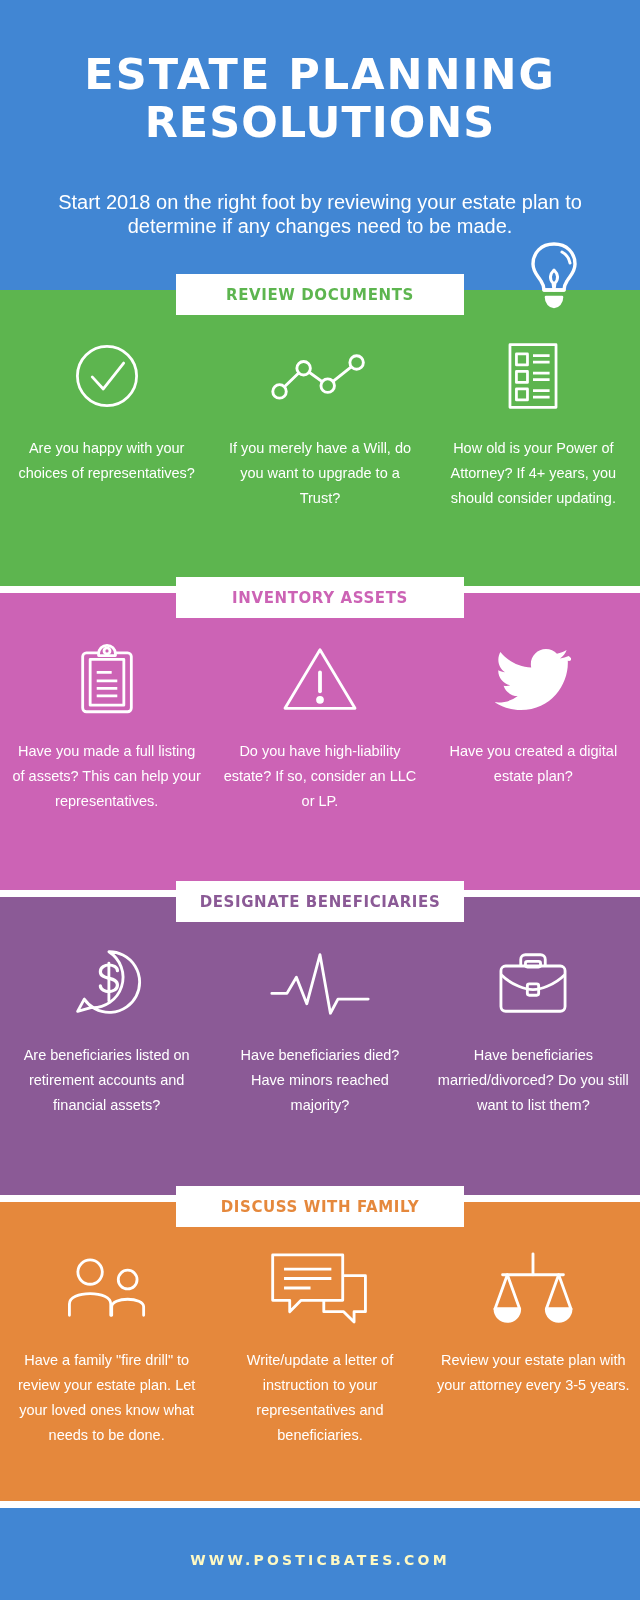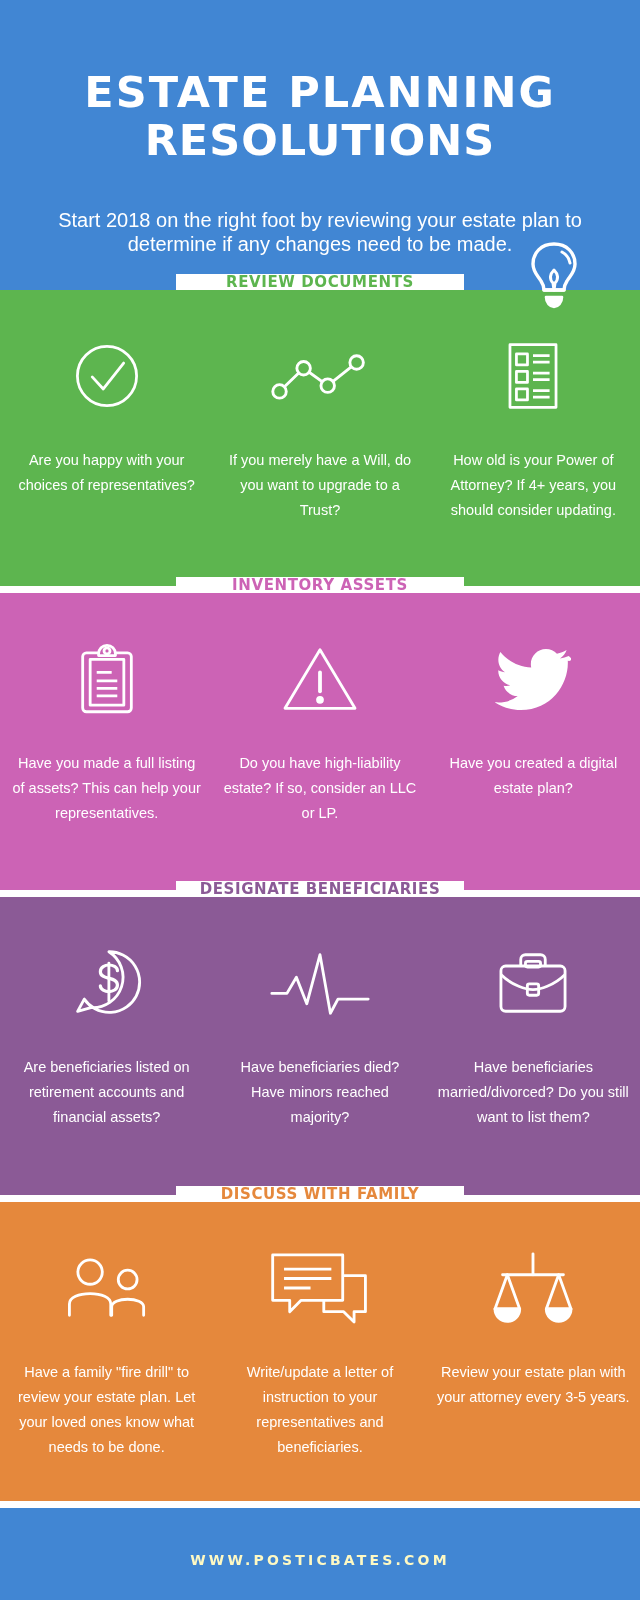--- a/index.html
+++ b/index.html
@@ -24,21 +24,21 @@
     position: relative;
   }
   .title {
     color: #ffffff;
     font-family: "DejaVu Sans", sans-serif;
     font-weight: bold;
     font-size: 43px;
     line-height: 48px;
     text-align: center;
     letter-spacing: 2px;
-    margin-top: 28px;
+    margin-top: 10px;
   }
   .title .line2 { display: block; letter-spacing: 1px; }
   .subtitle {
     color: #ffffff;
     font-size: 20px;
     line-height: 24px;
     text-align: center;
     margin-top: 44px;
     padding: 0 18px;
   }
@@ -60,21 +60,21 @@
 
   .band-sep { height: 7px; background: #ffffff; }
 
   
   .ribbon {
     position: absolute;
     top: -16px;
     left: 50%;
     transform: translateX(-50%);
     width: 288px;
-    height: 16px;
+    height: 41px;
     background: #ffffff;
     z-index: 5;
     display: flex;
     align-items: center;
     justify-content: center;
   }
   .ribbon-label {
     font-family: "DejaVu Sans", sans-serif;
     font-weight: bold;
     font-size: 15px;
@@ -103,21 +103,21 @@
   .icon-box {
     height: 84px;
     display: flex;
     align-items: center;
     justify-content: center;
   }
   .caption {
     color: #ffffff;
     font-size: 14.5px;
     line-height: 25px;
-    margin-top: 30px;
+    margin-top: 18px;
     padding: 0 2px;
   }
 
   
   .footer {
     background: #4186d3;
     height: 104px;
     display: flex;
     align-items: center;
     justify-content: center;

